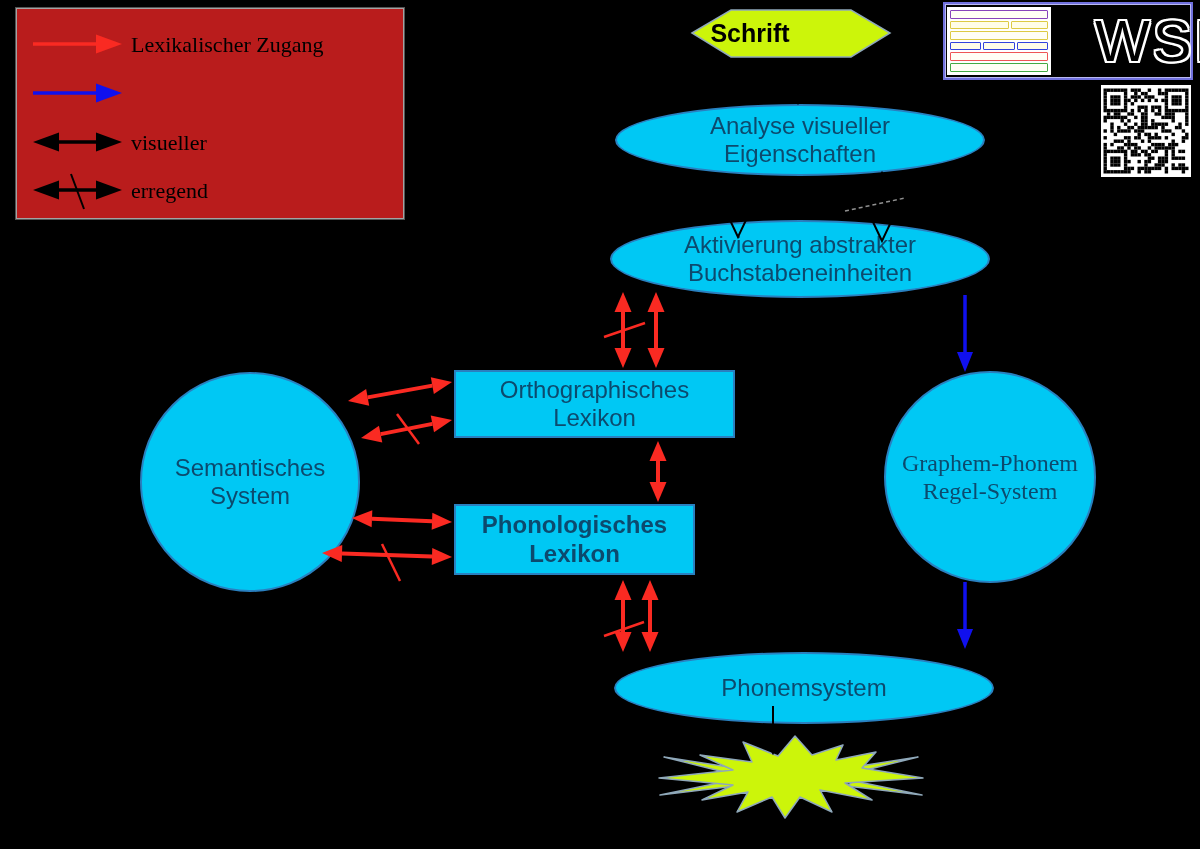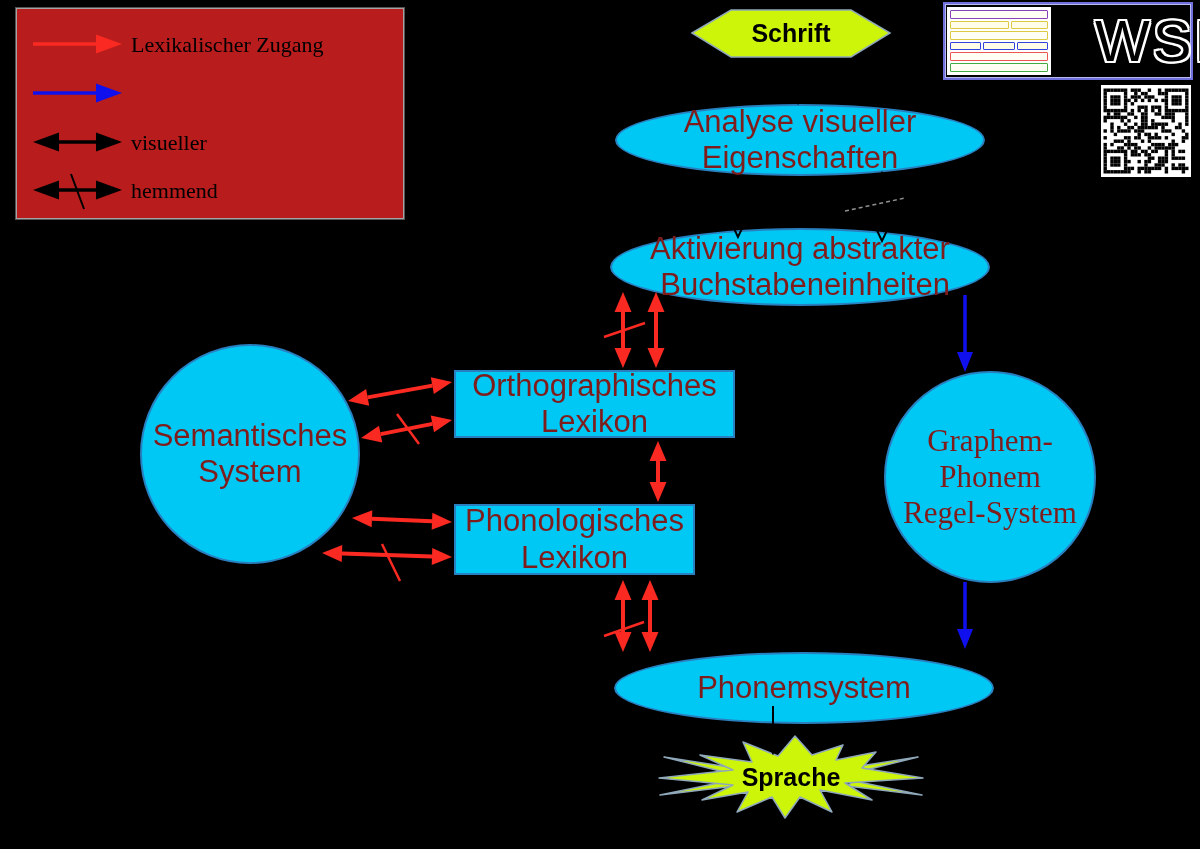--- a/index.html
+++ b/index.html
@@ -21,21 +21,21 @@
     position:absolute;left:114px;color:#000;font-size:22px;line-height:26px;
     white-space:nowrap;
   }
 
   
   .node{
     position:absolute;box-sizing:border-box;
     background:var(--cyan,#00c8f4);
     border:2px solid var(--node-border,#2980c0);
     display:flex;align-items:center;justify-content:center;
-    text-align:center;color:#7f1d1d;font-size:31px;line-height:1.17;
+    text-align:center;color:#0c4a6e;font-size:24px;line-height:1.17;
     white-space:pre-line;
   }
   .ellipse{border-radius:50%;}
   .circle{border-radius:50%;}
 
   
   .shape-label{
     position:absolute;display:flex;align-items:center;justify-content:center;
     text-align:center;color:#000;font-weight:bold;font-size:25px;z-index:6;
     white-space:nowrap;
@@ -68,41 +68,40 @@
   .node-layer{position:absolute;left:0;top:0;z-index:2;}
 </style>
 </head>
 <body>
 
 <div id="canvas">
 
   <div class="legend-box">
     <span class="legend-label" style="top:23px">Lexikalischer Zugang</span>
     <span class="legend-label" style="top:121px">visueller</span>
-    <span class="legend-label" style="top:169px">hemmend</span>
+    <span class="legend-label" style="top:169px">erregend</span>
   </div>
 
   <div class="node-layer">
     <div class="node ellipse" style="left:615px;top:104px;width:370px;height:72px;">Analyse visueller
 Eigenschaften</div>
-    <div class="node ellipse" style="left:610px;top:228px;width:380px;height:78px;text-align:right;">Aktivierung abstrakter
+    <div class="node ellipse" style="left:610px;top:220px;width:380px;height:78px;">Aktivierung abstrakter
 Buchstabeneinheiten</div>
     <div class="node" style="left:454px;top:370px;width:281px;height:68px;">Orthographisches
 Lexikon</div>
-    <div class="node" style="left:454px;top:504px;width:241px;height:71px;">Phonologisches
+    <div class="node" style="left:454px;top:504px;width:241px;height:71px;font-weight:bold;">Phonologisches
 Lexikon</div>
-    <div class="node circle" style="left:140px;top:344px;width:220px;height:220px;">Semantisches
+    <div class="node circle" style="left:140px;top:372px;width:220px;height:220px;">Semantisches
 System</div>
     <div class="node circle" style="left:884px;top:371px;width:212px;height:212px;font-family:Liberation Serif, serif;">Graphem-Phonem
 Regel-System</div>
     <div class="node ellipse" style="left:614px;top:652px;width:380px;height:72px;">Phonemsystem</div>
   </div>
 
-  <div class="shape-label" style="left:692px;top:12px;width:198px;height:43px;">Schrift</div>
-  <div class="shape-label" style="left:706px;top:760px;width:170px;height:34px;">Sprache</div>
+  <div class="shape-label" style="left:651px;top:12px;width:198px;height:43px;">Schrift</div>
 
   <div class="logo-box">
     <div class="logo-thumb">
       <div class="thumb-row" style="border:1px solid #8844bb;"></div>
       <div class="thumb-split">
         <div style="flex:1.6;border:1px solid #ddca44;"></div>
         <div style="flex:1;border:1px solid #ddca44;"></div>
       </div>
       <div class="thumb-row" style="border:1px solid #ddca44;"></div>
       <div class="thumb-split">

